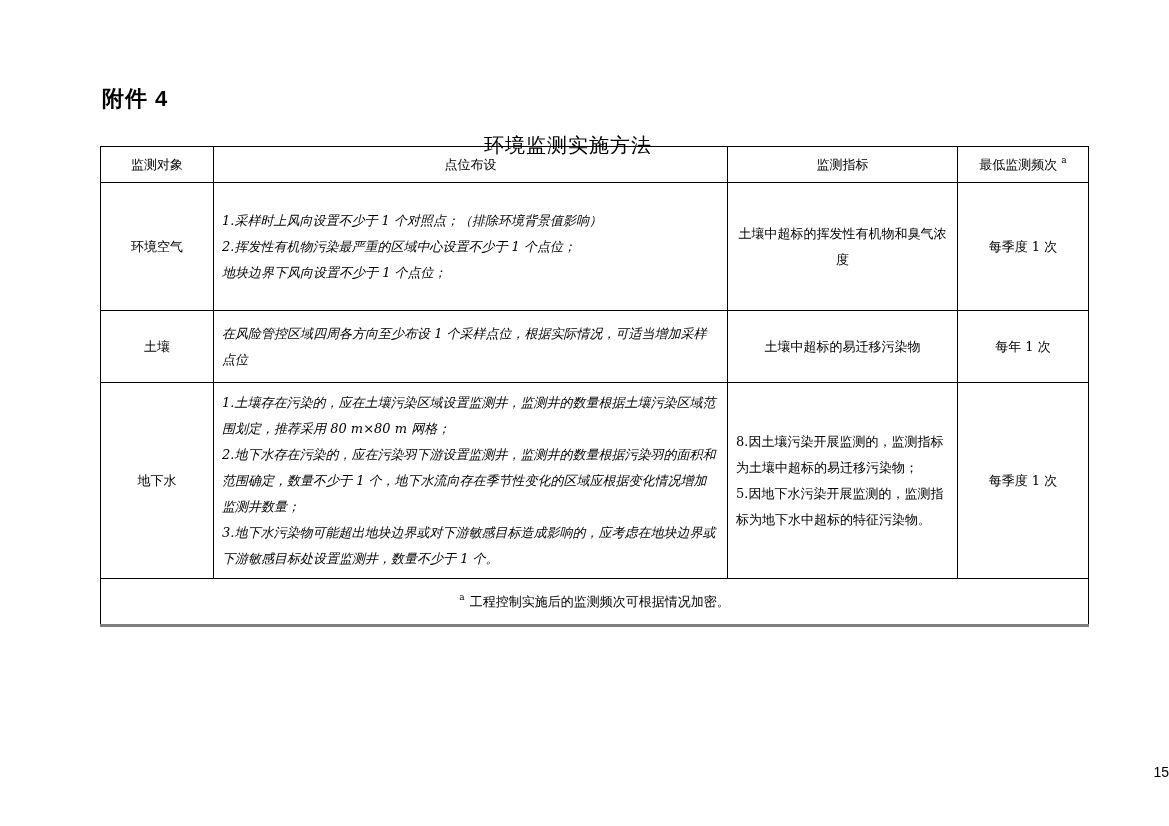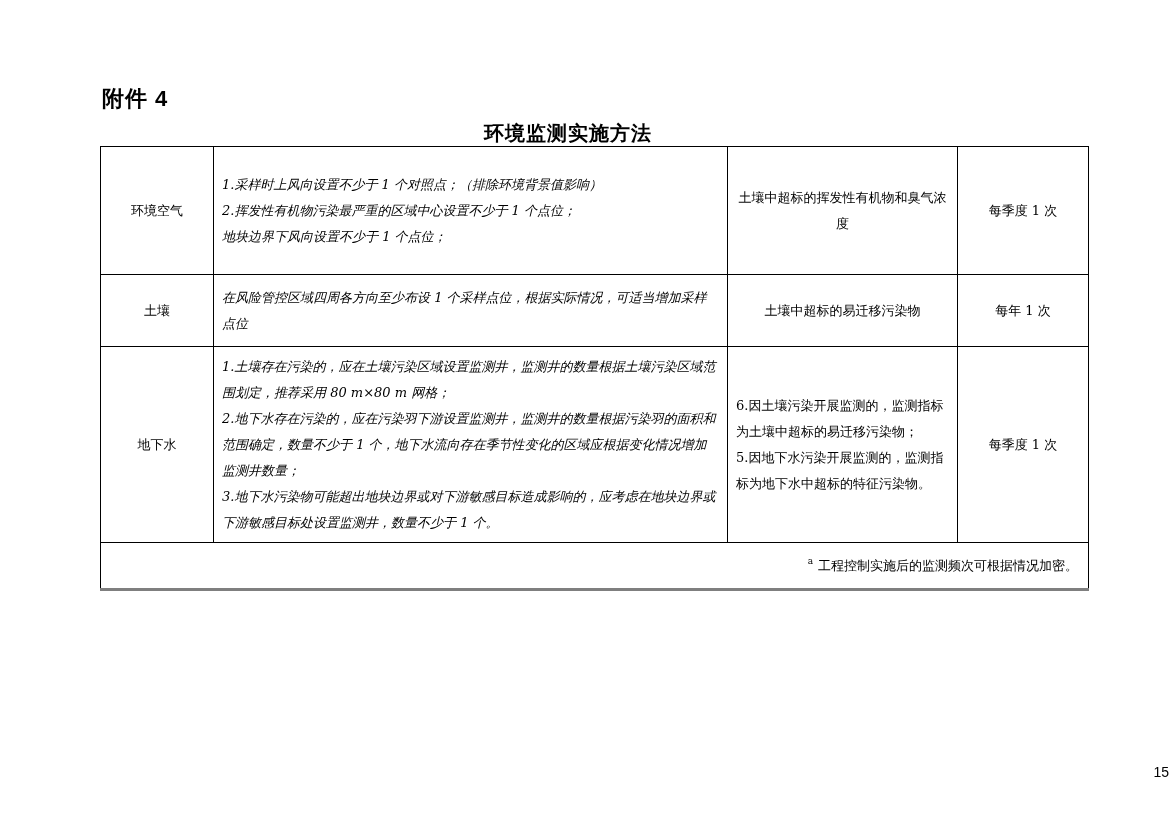--- a/index.html
+++ b/index.html
@@ -8,22 +8,22 @@
     font-family:"DejaVu Serif","Liberation Serif",serif;
     color:#000;
     -webkit-font-smoothing:antialiased;
   }
   .attachment-label{
     position:absolute;left:102px;top:84px;
     font-family:"Liberation Sans","DejaVu Sans",sans-serif;
     font-size:22px;font-weight:700;letter-spacing:1px;
   }
   .doc-title{
-    position:absolute;left:0;top:120px;width:1136px;
-    text-align:center;font-size:20px;font-weight:700;letter-spacing:1px;
+    position:absolute;left:0;top:132px;width:1136px;
+    text-align:center;font-size:20px;font-weight:400;letter-spacing:1px;
   }
   .table-wrap{position:absolute;left:100px;top:146px;width:988px;}
   table.env-table{
     border-collapse:collapse;table-layout:fixed;width:988px;
     font-size:13px;color:#000;
   }
   table.env-table td,table.env-table th{
     border:1px solid #000;
     font-weight:400;
     vertical-align:middle;
@@ -36,21 +36,21 @@
   tr.r-soil{height:72px}
   tr.r-gw{height:196px}
   tr.r-foot{height:47px}
   .cell-center{text-align:center;padding:2px 6px;}
   .cell-left{text-align:left;padding:6px 8px;font-style:italic;}
   .cell-left p{margin:0;text-align:left;}
   .cell-ind-center{text-align:center;padding:20px 10px;}
   .cell-ind-left{text-align:left;padding:6px 8px;}
   .cell-ind-left p{margin:0;}
   sup.fn{font-size:9px;vertical-align:super;line-height:0;margin-left:4px;}
-  tr.r-foot td{border-bottom:3px solid #7f7f7f;padding:4px 10px;text-align:right;}
+  tr.r-foot td{border-bottom:3px solid #7f7f7f;padding:4px 10px;text-align:center;}
   tr.r-foot sup.fn{margin-left:0;margin-right:5px;}
   .page-number{
     position:absolute;left:0;top:764px;width:1169px;text-align:right;
     font-family:"Liberation Sans","DejaVu Sans",sans-serif;
     font-size:14px;
   }
 </style>
 </head>
 <body>
 
@@ -61,20 +61,26 @@
 <div class="table-wrap">
   <table class="env-table">
     <colgroup>
         <col class="c1">
         <col class="c2">
         <col class="c3">
         <col class="c4">
       </colgroup>
 
     <tbody>
+        <tr class="hdr">
+      <td class="cell-center">监测对象</td>
+      <td class="cell-center">点位布设</td>
+      <td class="cell-center">监测指标</td>
+      <td class="cell-center"><span>最低监测频次</span><sup class="fn">a</sup></td>
+    </tr>
 
     <tr class="r-air">
       <td class="cell-center">环境空气</td>
       <td class="cell-left">
         <p>1.采样时上风向设置不少于 1 个对照点；（排除环境背景值影响）</p>
         <p>2.挥发性有机物污染最严重的区域中心设置不少于 1 个点位；</p>
         <p>地块边界下风向设置不少于 1 个点位；</p>
       </td>
       <td class="cell-ind-center">土壤中超标的挥发性有机物和臭气浓度</td>
       <td class="cell-center">每季度 1 次</td>
@@ -90,21 +96,21 @@
     </tr>
 
     <tr class="r-gw">
       <td class="cell-center">地下水</td>
       <td class="cell-left">
         <p>1.土壤存在污染的，应在土壤污染区域设置监测井，监测井的数量根据土壤污染区域范围划定，推荐采用 80 m×80 m 网格；</p>
         <p>2.地下水存在污染的，应在污染羽下游设置监测井，监测井的数量根据污染羽的面积和范围确定，数量不少于 1 个，地下水流向存在季节性变化的区域应根据变化情况增加监测井数量；</p>
         <p>3.地下水污染物可能超出地块边界或对下游敏感目标造成影响的，应考虑在地块边界或下游敏感目标处设置监测井，数量不少于 1 个。</p>
       </td>
       <td class="cell-ind-left">
-        <p>6.因土壤污染开展监测的，监测指标为土壤中超标的易迁移污染物；</p>
+        <p>8.因土壤污染开展监测的，监测指标为土壤中超标的易迁移污染物；</p>
         <p>5.因地下水污染开展监测的，监测指标为地下水中超标的特征污染物。</p>
       </td>
       <td class="cell-center">每季度 1 次</td>
     </tr>
 
     <tr class="r-foot">
       <td colspan="4"><sup class="fn">a</sup><span>工程控制实施后的监测频次可根据情况加密。</span></td>
     </tr>
   </tbody>
     </table>

